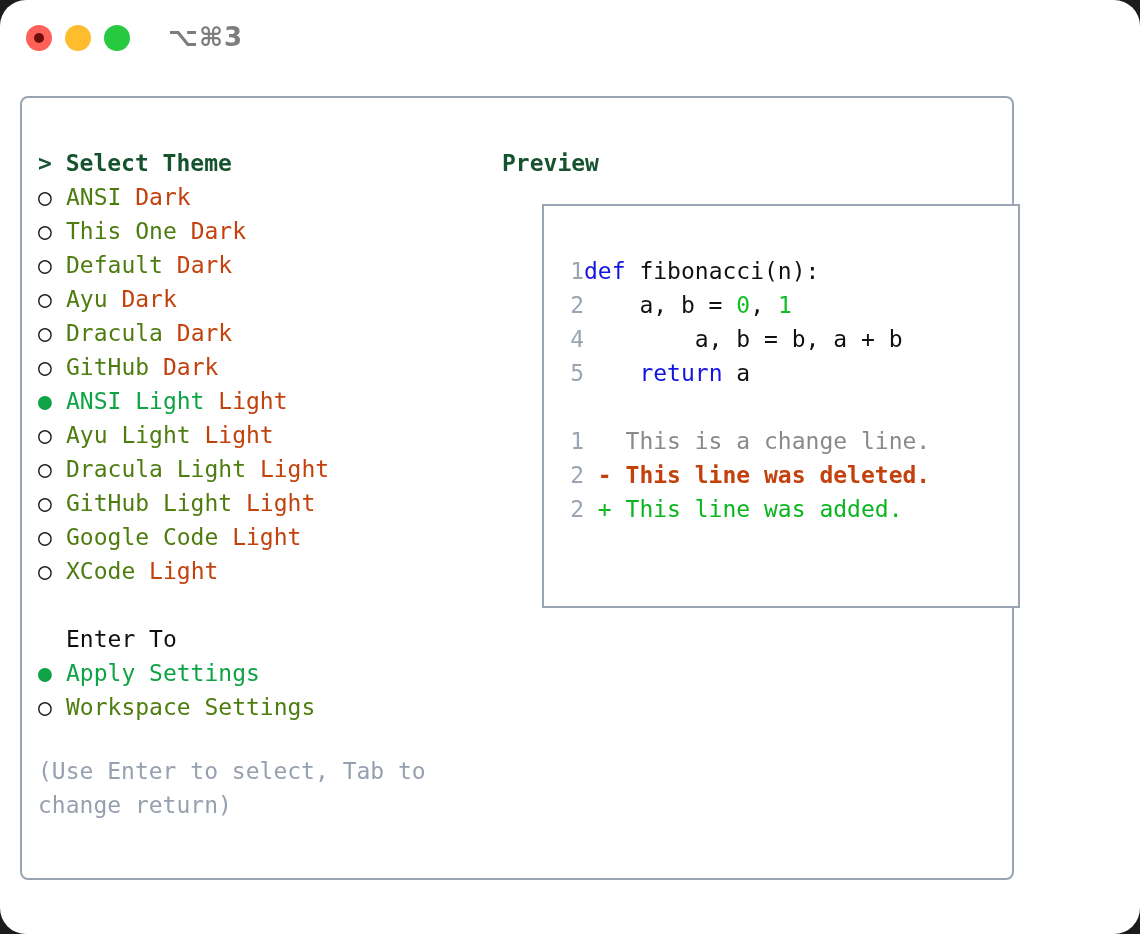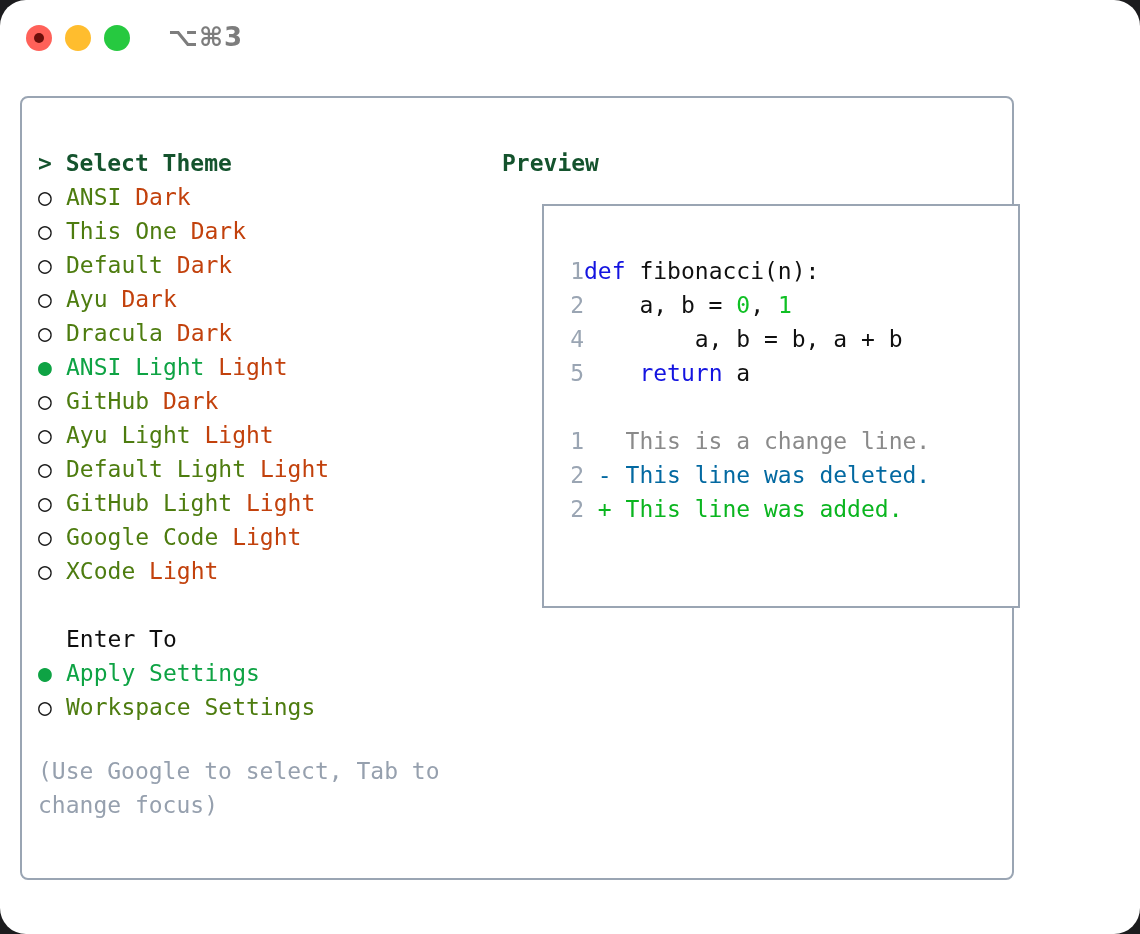--- a/index.html
+++ b/index.html
@@ -155,21 +155,21 @@
     display: inline-block;
     width: 26px;
     text-align: right;
     color: #9aa5b3;
   }
   .kw   { color: #1414e0; }
   .bi   { color: #17cfd4; }
   .num  { color: #0fc024; }
   .pln  { color: #101010; }
   .ctx  { color: #8a8a8a; }
-  .del  { color: #0369a1; }
+  .del  { color: #c2410c; font-weight: bold; }
   .add  { color: #0ab51f; }
   .blank { display: block; height: 34px; }
 </style>
 </head>
 <body>
 
 <div id="page">
 
   <div id="titlebar">
     <div class="lights">
@@ -184,36 +184,36 @@
     <div id="cols">
 
       <div id="left">
         <div class="hdr">&gt; Select Theme</div>
         <div id="theme-list">
             <div class="row"><span class="marker">○</span><span class="name">ANSI </span><span class="tag">Dark</span></div>
             <div class="row"><span class="marker">○</span><span class="name">This One </span><span class="tag">Dark</span></div>
             <div class="row"><span class="marker">○</span><span class="name">Default </span><span class="tag">Dark</span></div>
             <div class="row"><span class="marker">○</span><span class="name">Ayu </span><span class="tag">Dark</span></div>
             <div class="row"><span class="marker">○</span><span class="name">Dracula </span><span class="tag">Dark</span></div>
+            <div class="row"><span class="marker">○</span><span class="name">GitHub </span><span class="tag">Dark</span></div>
             <div class="row sel"><span class="marker">●</span><span class="name">ANSI Light </span><span class="tag">Light</span></div>
-            <div class="row"><span class="marker">○</span><span class="name">GitHub </span><span class="tag">Dark</span></div>
             <div class="row"><span class="marker">○</span><span class="name">Ayu Light </span><span class="tag">Light</span></div>
-            <div class="row"><span class="marker">○</span><span class="name">Default Light </span><span class="tag">Light</span></div>
+            <div class="row"><span class="marker">○</span><span class="name">Dracula Light </span><span class="tag">Light</span></div>
             <div class="row"><span class="marker">○</span><span class="name">GitHub Light </span><span class="tag">Light</span></div>
             <div class="row"><span class="marker">○</span><span class="name">Google Code </span><span class="tag">Light</span></div>
             <div class="row"><span class="marker">○</span><span class="name">XCode </span><span class="tag">Light</span></div>
           </div>
         <div class="spacer"></div>
         <div class="grouphdr"><span class="marker"> </span><span>Enter To</span></div>
         <div id="apply-list">
             <div class="row sel"><span class="marker">●</span><span class="name">Apply Settings</span></div>
             <div class="row"><span class="marker">○</span><span class="name">Workspace Settings</span></div>
           </div>
         <div class="spacer-sm"></div>
-        <div class="hint">(Use Google to select, Tab to change focus)</div>
+        <div class="hint">(Use Enter to select, Tab to change return)</div>
       </div>
 
       <div id="right">
         <div class="hdr">Preview</div>
       </div>
 
       <div id="previewbox">
         <div id="code">
             <div class="cline"><span class="ln">1</span><span class="kw">def</span><span class="pln"> fibonacci(n):</span></div>
             <div class="cline"><span class="ln">2</span><span class="pln">    a, b = </span><span class="num">0</span><span class="pln">, </span><span class="num">1</span></div>

